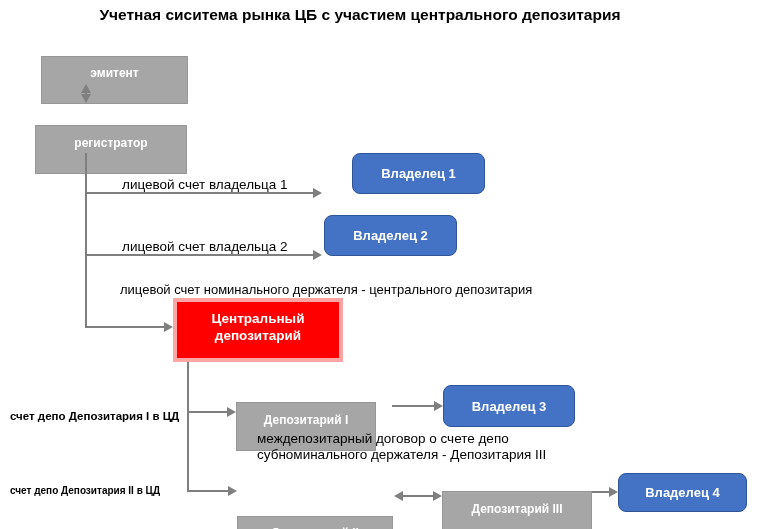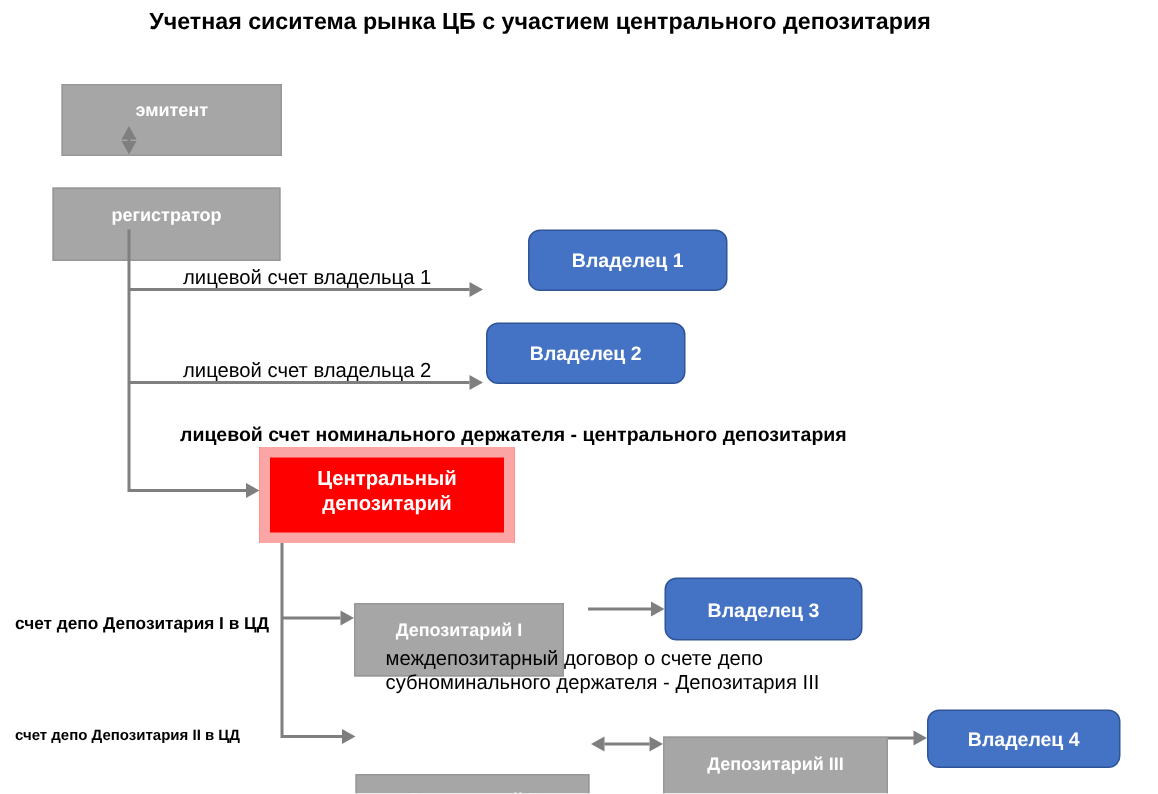--- a/index.html
+++ b/index.html
@@ -9,21 +9,21 @@
   }
   .title{
     position:absolute;left:0;top:6px;width:720px;text-align:center;
     font-size:15.5px;font-weight:700;color:#000;
   }
   
   .box{position:absolute;display:flex;align-items:center;justify-content:center;
        text-align:center;color:#fff;font-weight:700;box-sizing:border-box;}
   .gray{background:#A6A6A6;border:1px solid #979797;font-size:12px;padding-bottom:14px;margin-top:21px;}
   .blue{background:#4472C4;border:1px solid #2F5597;border-radius:8px;font-size:13px;}
-  .red{background:#FF0000;border:7px solid #fca5a5;font-size:13.5px;line-height:17px;
+  .red{background:#FF0000;border:4px solid #fca5a5;font-size:13.5px;line-height:17px;
        padding:0 18px 7px 18px;}
   .b-emitent{left:41px;top:35px;width:147px;height:48px;}
   .b-registrator{left:35px;top:104px;width:152px;height:49px;}
   .b-central{left:173px;top:298px;width:170px;height:64px;}
   .b-dep1{left:236px;top:381px;width:140px;height:49px;}
   .b-dep2{left:237px;top:495px;width:156px;height:47px;}
   .b-dep3{left:442px;top:470px;width:150px;height:50px;}
   .b-own1{left:308px;top:153px;width:133px;height:41px;margin-left:44px;}
   .b-own2{left:324px;top:215px;width:133px;height:41px;}
   .b-own3{left:443px;top:385px;width:132px;height:42px;}
@@ -54,21 +54,21 @@
   .e-d1o3-a{left:434px;top:401px;}
   .e-d2d3{left:403px;top:495px;width:30px;height:2px;}
   .e-d2d3-l{left:394px;top:491px;}
   .e-d2d3-r{left:433px;top:491px;}
   .e-d3o4{left:592px;top:491px;width:18px;height:2px;}
   .e-d3o4-a{left:609px;top:487px;}
   
   .lbl{position:absolute;color:#000;white-space:nowrap;}
   .lbl-o1{left:122px;top:177px;font-size:13.5px;}
   .lbl-o2{left:122px;top:239px;font-size:13.5px;}
-  .lbl-nominal{left:120px;top:282px;font-size:13px;font-weight:700;}
+  .lbl-nominal{left:120px;top:282px;font-size:13px;font-weight:400;}
   .lbl-d1{left:10px;top:410px;font-size:11.5px;font-weight:700;}
   .lbl-d2{left:10px;top:485px;font-size:10px;font-weight:700;}
   .lbl-inter{left:257px;top:431px;font-size:13.5px;line-height:16px;}
   .lbl-inter span{display:block;}
 </style>
 </head>
 <body>
 
 <div class="canvas">
 

